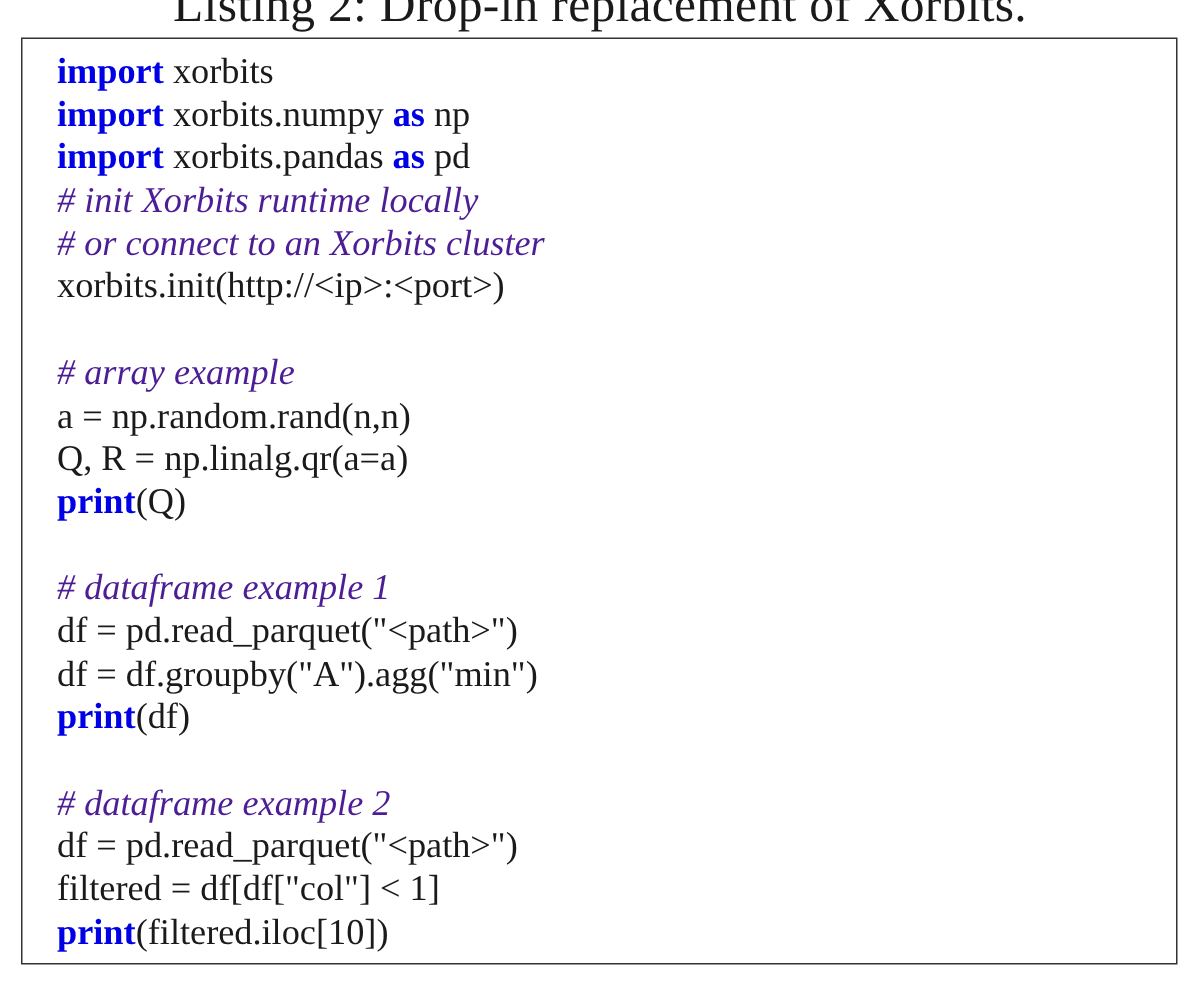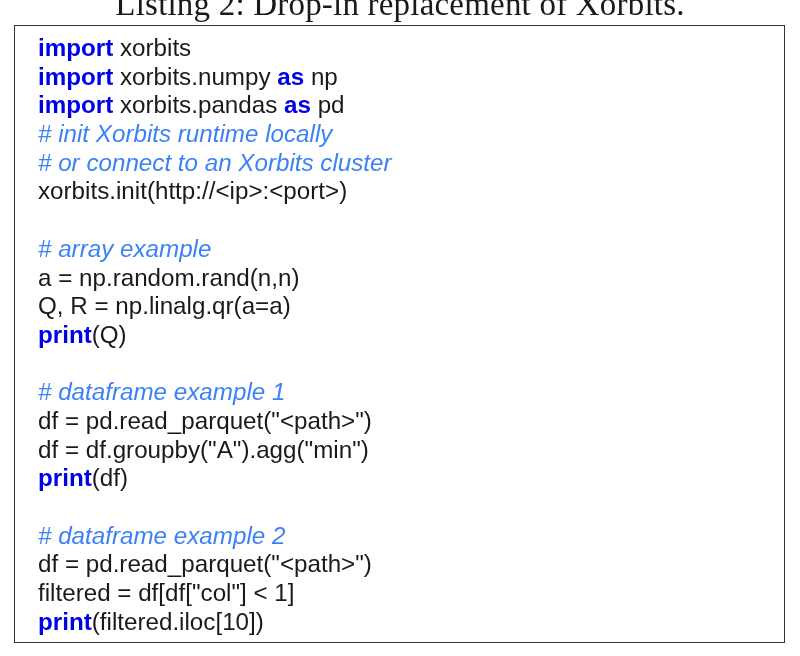--- a/index.html
+++ b/index.html
@@ -8,26 +8,26 @@
     position: absolute; left: 0; top: -14px; width: 800px; text-align: center;
     font-family: "Liberation Serif", "DejaVu Serif", serif;
     font-size: 33px; color: #1a1a1a; letter-spacing: 0.2px; white-space: nowrap;
   }
   .listing-frame {
     position: absolute; left: 14px; top: 25px; width: 771px; height: 618px;
     border: 1.5px solid #333333; box-sizing: border-box; background: #ffffff;
   }
   .code {
     position: absolute; left: 23px; top: 8px; margin: 0;
-    font-family: Liberation Sans, sans-serif;
+    font-family: Liberation Serif, serif;
     font-size: 24.2px; line-height: 28.7px; color: #1a1a1a; white-space: pre;
   }
   .line { display: block; height: 28.7px; }
   .kw { color: #0000e6; font-weight: bold; }
-  .cm { color: #3b82f6; font-style: italic; }
+  .cm { color: #4c1d95; font-style: italic; }
   .tx { color: #1a1a1a; }
 </style>
 </head>
 <body>
 
 <div class="caption">Listing 2: Drop-in replacement of Xorbits.</div>
 
 <div class="listing-frame">
   <pre class="code"><span class="line"><span class="kw">import</span><span class="tx"> xorbits</span></span><span class="line"><span class="kw">import</span><span class="tx"> xorbits.numpy </span><span class="kw">as</span><span class="tx"> np</span></span><span class="line"><span class="kw">import</span><span class="tx"> xorbits.pandas </span><span class="kw">as</span><span class="tx"> pd</span></span><span class="line"><span class="cm"># init Xorbits runtime locally</span></span><span class="line"><span class="cm"># or connect to an Xorbits cluster</span></span><span class="line"><span class="tx">xorbits.init(http://&lt;ip&gt;:&lt;port&gt;)</span></span><span class="line"><span class="tx"></span></span><span class="line"><span class="cm"># array example</span></span><span class="line"><span class="tx">a = np.random.rand(n,n)</span></span><span class="line"><span class="tx">Q, R = np.linalg.qr(a=a)</span></span><span class="line"><span class="kw">print</span><span class="tx">(Q)</span></span><span class="line"><span class="tx"></span></span><span class="line"><span class="cm"># dataframe example 1</span></span><span class="line"><span class="tx">df = pd.read_parquet("&lt;path&gt;")</span></span><span class="line"><span class="tx">df = df.groupby("A").agg("min")</span></span><span class="line"><span class="kw">print</span><span class="tx">(df)</span></span><span class="line"><span class="tx"></span></span><span class="line"><span class="cm"># dataframe example 2</span></span><span class="line"><span class="tx">df = pd.read_parquet("&lt;path&gt;")</span></span><span class="line"><span class="tx">filtered = df[df["col"] &lt; 1]</span></span><span class="line"><span class="kw">print</span><span class="tx">(filtered.iloc[10])</span></span></pre>
 </div>

